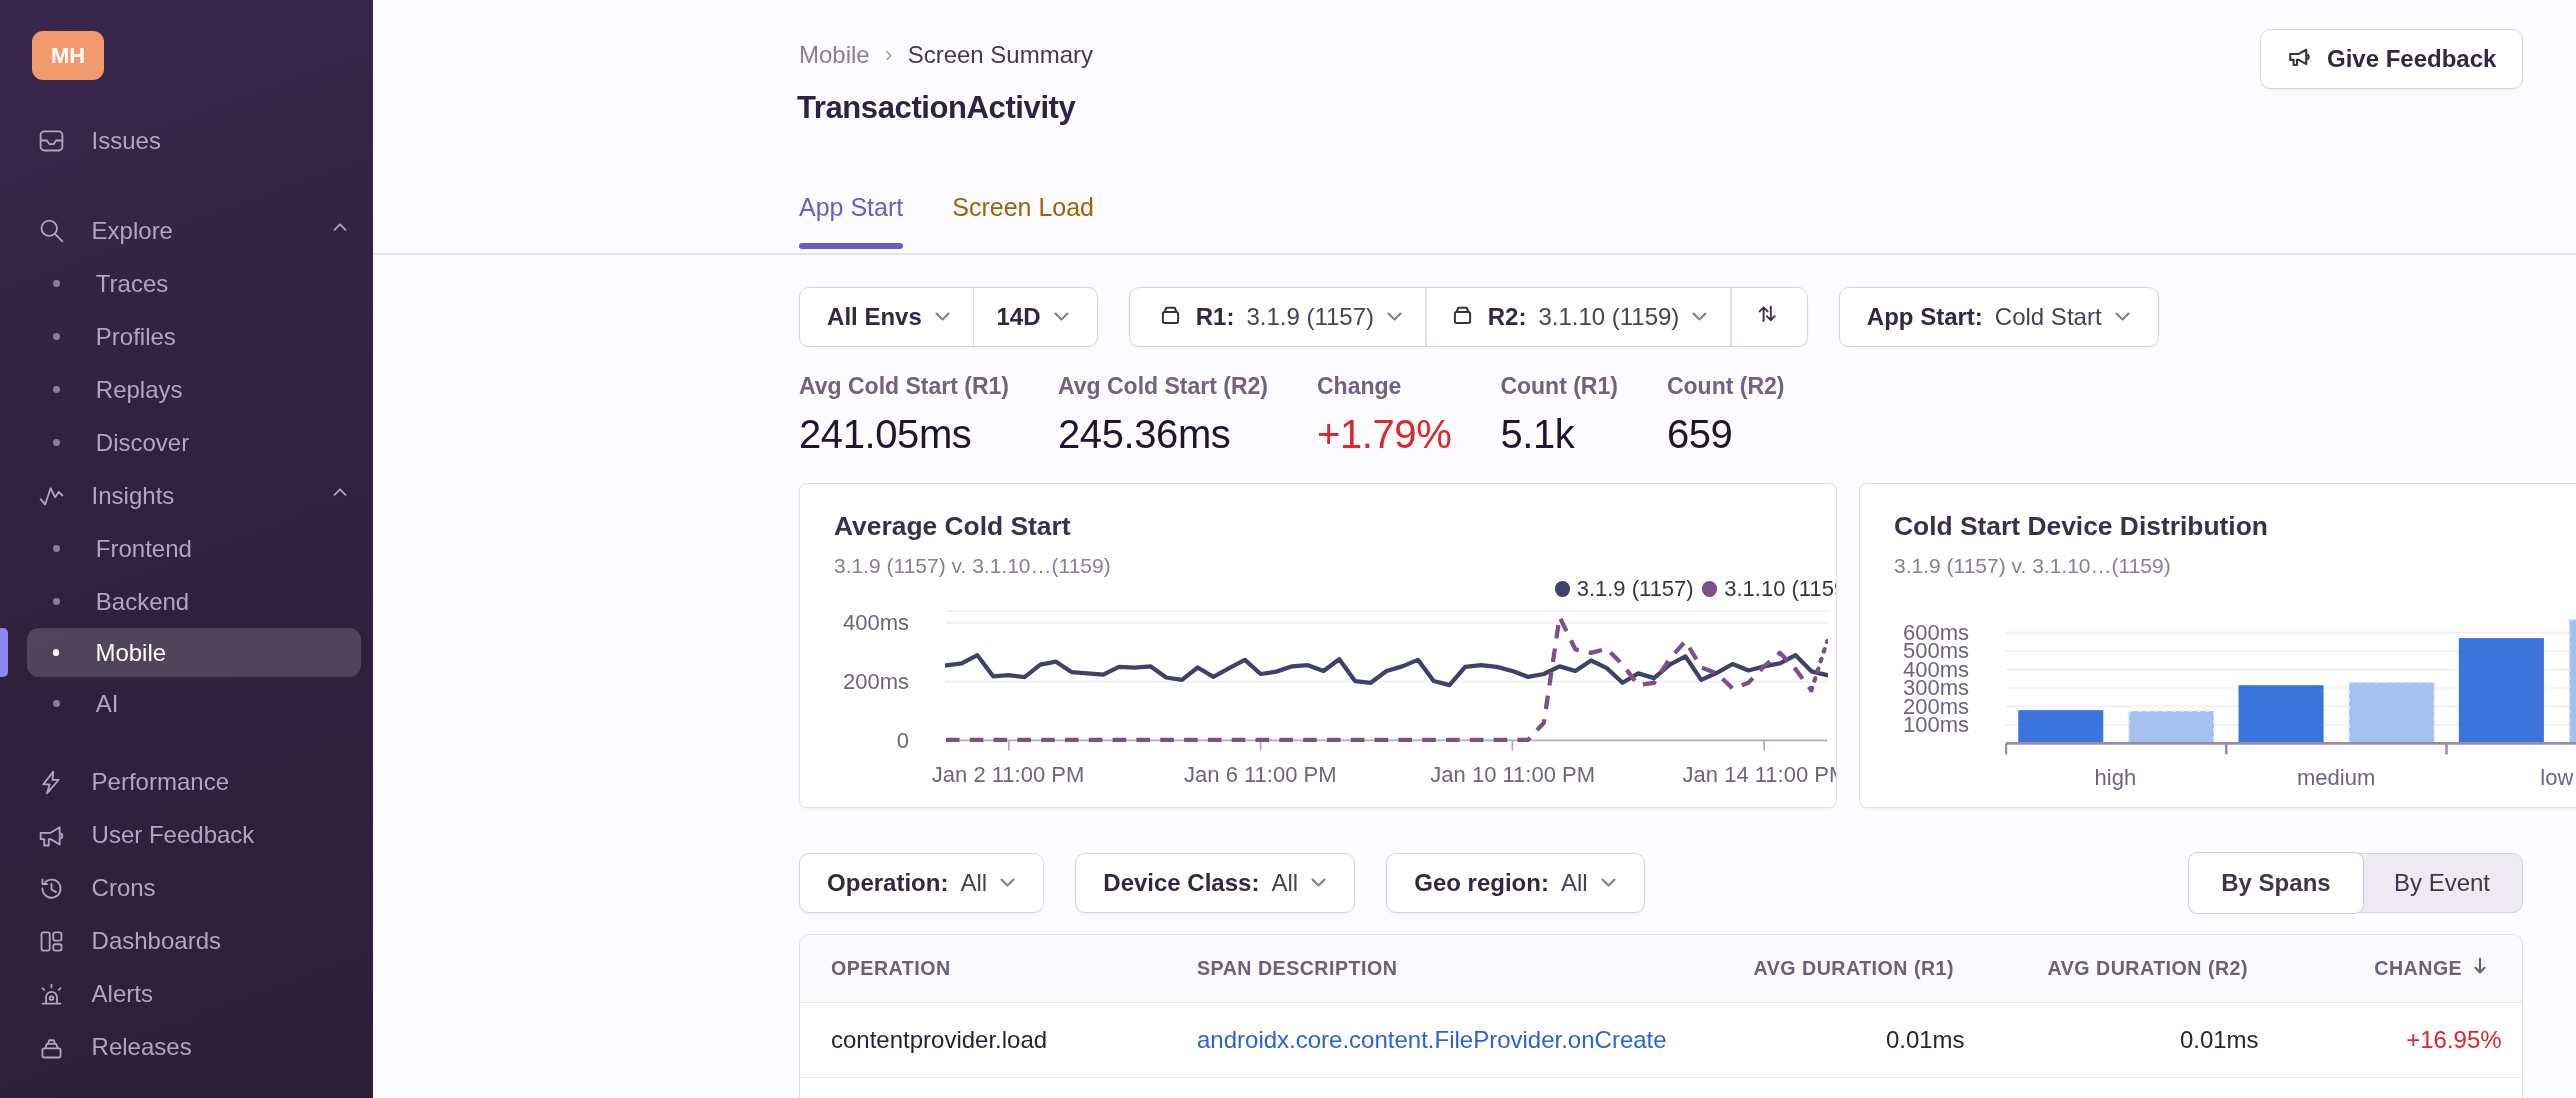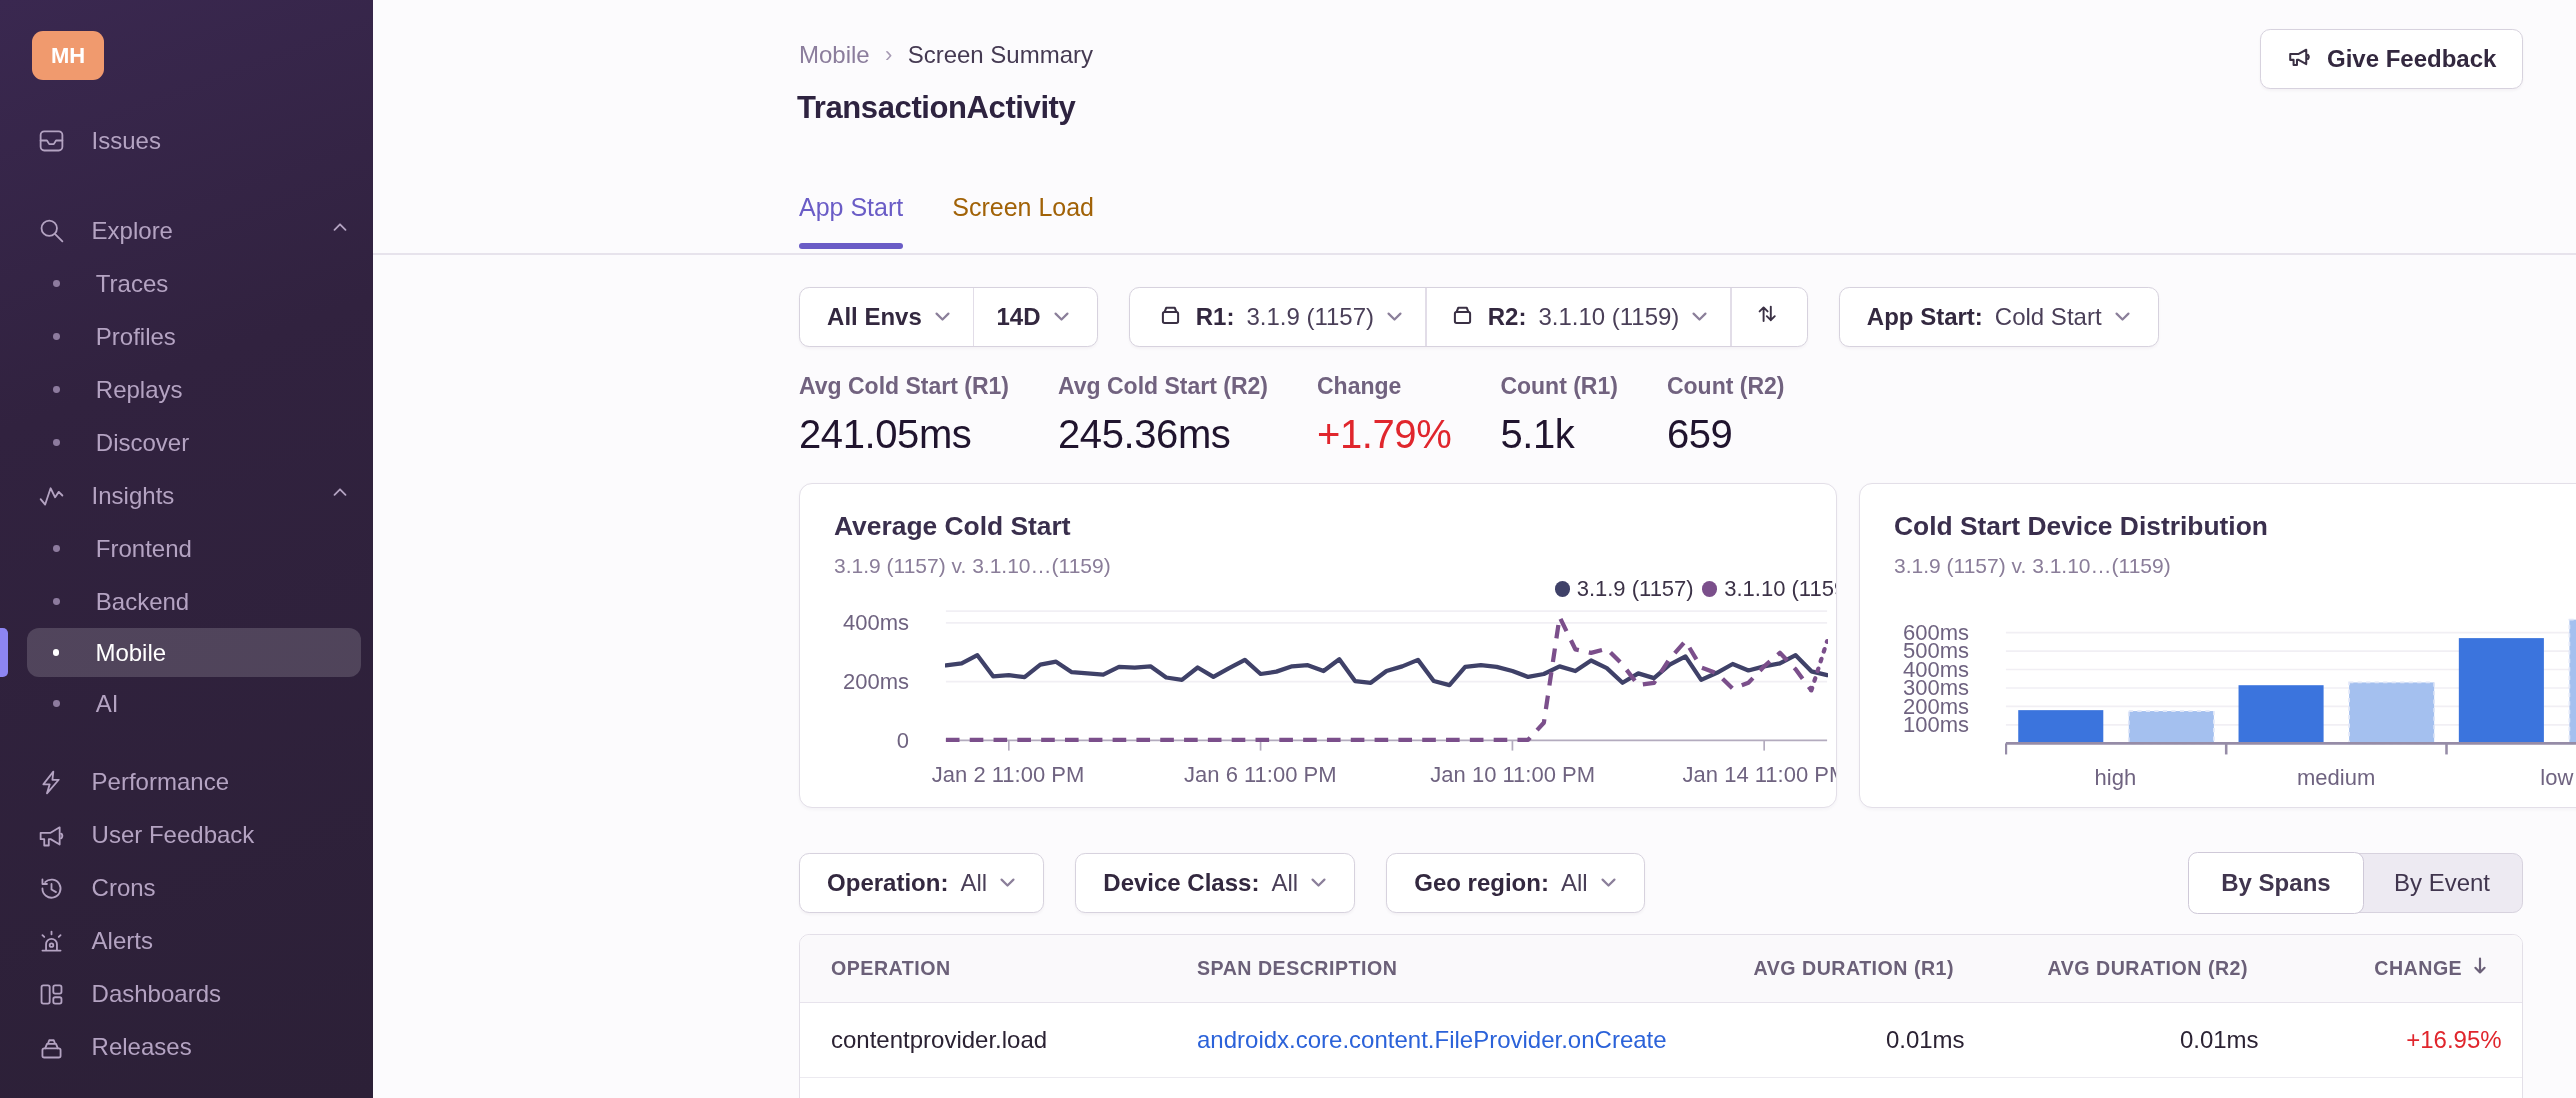--- a/index.html
+++ b/index.html
@@ -56,21 +56,21 @@
   svg.chevd { stroke:#8b7f9a; fill:none; stroke-width:2.6; stroke-linecap:round; stroke-linejoin:round; }
   svg.dark-ic { stroke:#3a3044; fill:none; stroke-width:2.4; stroke-linecap:round; stroke-linejoin:round; }
 
   
   .stats { position:absolute; left:426px; top:373px; display:flex; gap:49px; }
   .stat .sl { font-size:23px; font-weight:700; color:#71627f; }
   .stat .sv { font-size:40px; margin-top:12px; color:#20142e; letter-spacing:-0.4px; }
 
   
   .card { position:absolute; top:483px; width:1038px; height:325px; background:#fff;
-    border:1.7px solid #e3dfe8; border-radius:13px; overflow:hidden; box-shadow:0 1.7px 3.4px rgba(40,30,60,0.03); }
+    border:1.7px solid #e3dfe8; border-radius:8px; overflow:hidden; box-shadow:0 1.7px 3.4px rgba(40,30,60,0.03); }
   .card.left { left:426px; } .card.right { left:1486px; }
   .card h3 { font-size:26.4px; font-weight:700; color:#3a2f4d; margin:27px 0 0 34px; }
   .card .sub { font-size:21px; color:#8a7d99; margin:12px 0 0 34px; }
   .legend { position:absolute; right:-10.2px; top:92px; display:flex; gap:8.5px; align-items:center;
     font-size:22px; color:#3c3247; white-space:nowrap; }
   .legend .dot { width:15.3px; height:15.3px; border-radius:50%; flex:none; margin-right:6.8px; }
   .legend .li { display:flex; align-items:center; }
   .plot { position:absolute; left:145px; width:883px; }
   .card.left .plot { top:122px; } .card.right .plot { top:125px; }
   .ylabels { position:absolute; left:0; width:128px; font-size:22px; color:#6f6380; }
@@ -211,36 +211,36 @@
         <svg class="icon" viewBox="0 0 32 32" width="29" height="29">
             <path d="M6 16 a10 10 0 1 0 3 -7 M6 6 v5 h5"></path>
             <path d="M16 11 v6 l5 3"></path>
           </svg>
       </span>
       <span>Crons</span>
     </div>
     <div class="nav-item">
       <span class="ni-icon">
         <svg class="icon" viewBox="0 0 32 32" width="29" height="29">
+            <rect x="5" y="6" width="9" height="20" rx="2"></rect>
+            <rect x="18" y="6" width="9" height="9" rx="2"></rect>
+            <rect x="18" y="19" width="9" height="7" rx="2"></rect>
+          </svg>
+      </span>
+      <span>Dashboards</span>
+    </div>
+    <div class="nav-item">
+      <span class="ni-icon">
+        <svg class="icon" viewBox="0 0 32 32" width="29" height="29">
             <path d="M10 26 v-7 a6 6 0 0 1 12 0 v7 M6 26 h20"></path>
             <circle cx="16" cy="20" r="2"></circle>
             <path d="M16 8 V5 M8 11 L6 9 M24 11 l2 -2"></path>
           </svg>
       </span>
       <span>Alerts</span>
-    </div>
-    <div class="nav-item">
-      <span class="ni-icon">
-        <svg class="icon" viewBox="0 0 32 32" width="29" height="29">
-            <rect x="5" y="6" width="9" height="20" rx="2"></rect>
-            <rect x="18" y="6" width="9" height="9" rx="2"></rect>
-            <rect x="18" y="19" width="9" height="7" rx="2"></rect>
-          </svg>
-      </span>
-      <span>Dashboards</span>
     </div>
     <div class="nav-item">
       <span class="ni-icon">
         <svg class="icon" viewBox="0 0 32 32" width="29" height="29">
             <rect x="6" y="17" width="20" height="10" rx="2"></rect>
             <path d="M9 17 l2 -5 h10 l2 5 M12 12 l1.5 -4 h5 l1.5 4"></path>
           </svg>
       </span>
       <span>Releases</span>
     </div>

